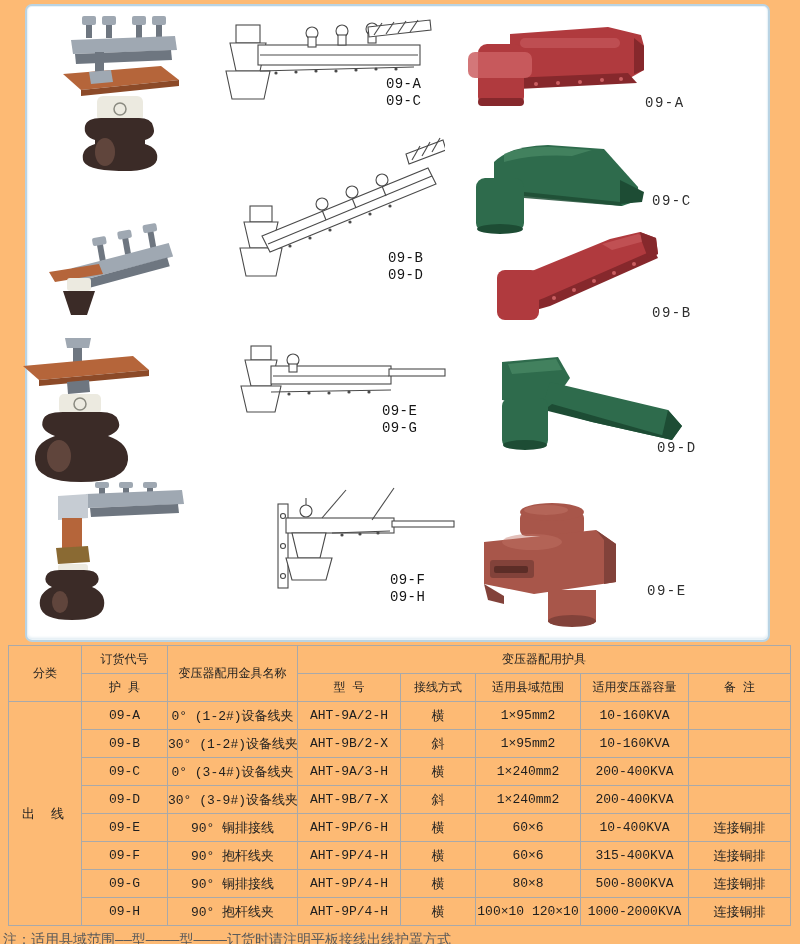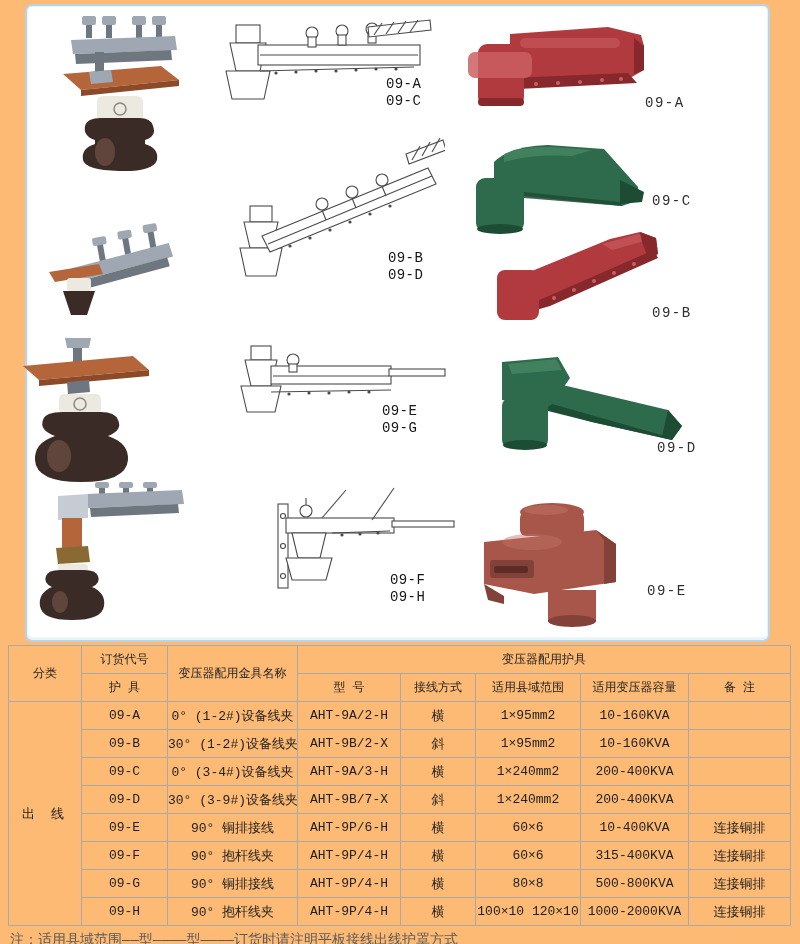--- a/index.html
+++ b/index.html
@@ -25,21 +25,21 @@
   .dlabel{font-size:14px;line-height:17px;letter-spacing:.4px;color:#151515;}
   .clabel{font-size:14px;letter-spacing:1.5px;color:#2e2e2e;}
   
   #spec-table{position:absolute;left:8px;top:645px;width:782px;border-collapse:collapse;table-layout:fixed;}
   #spec-table td,#spec-table th{border:1px solid var(--table_border);padding:0;text-align:center;
         vertical-align:middle;font-weight:normal;overflow:hidden;white-space:nowrap;}
   #spec-table th{font-size:12px;height:27px;}
   #spec-table td{font-size:13px;height:27px;}
   .cat-cell{font-size:15px;letter-spacing:4px;}
   
-  .footnote-clip{left:10px;top:931px;width:782px;height:13px;overflow:hidden;
+  .footnote-clip{left:3px;top:931px;width:782px;height:13px;overflow:hidden;
         font-size:14px;color:#5a5a5a;white-space:nowrap;}
 </style>
 </head>
 <body>
 
 <div id="stage">
 
   <div id="panel" class="abs"></div>
 
   <svg class="abs" style="left:55px;top:12px" width="135" height="160" viewBox="0 0 135 160">

